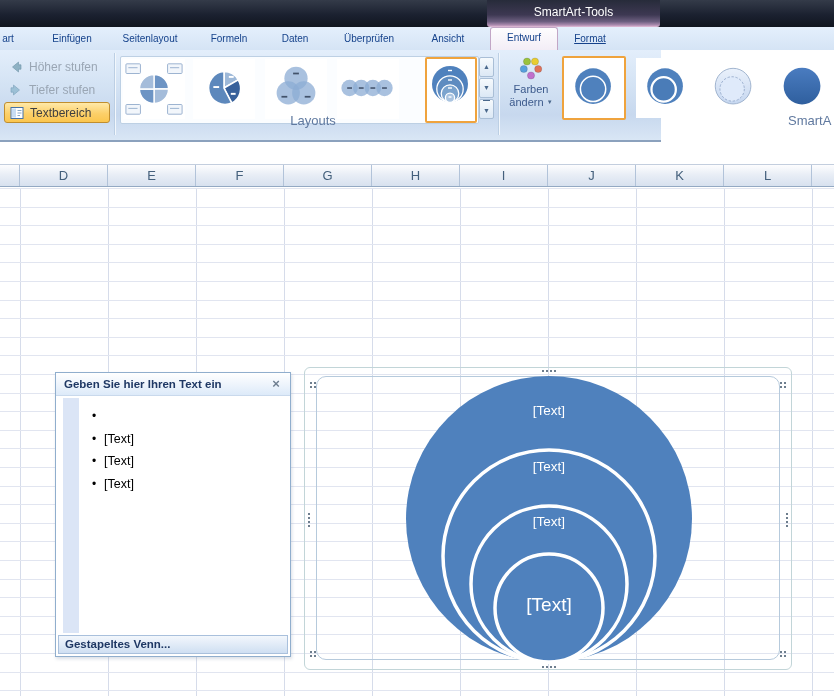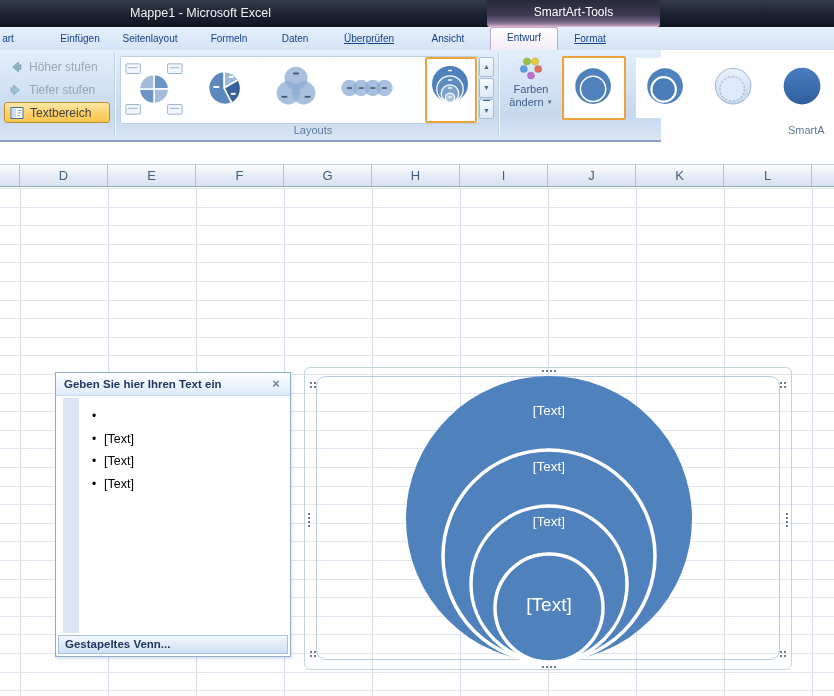--- a/index.html
+++ b/index.html
@@ -21,21 +21,21 @@
   .tab{position:absolute;top:0;height:23px;line-height:23px;text-align:center;
     font-size:10px;color:#15428b;cursor:default;}
   .tab.active{background:linear-gradient(#fefdfe,#f3edf6);border:1px solid #c2a6c6;border-bottom:none;
     border-radius:3px 3px 0 0;line-height:20px;box-sizing:border-box;}
 
   
   .ribbon{position:absolute;left:0;top:50px;width:661px;height:92px;box-sizing:border-box;
     background:linear-gradient(#e3eefb,#d4e3f4 38%,#c7d8ee 72%,#d9e6f5);
     border-bottom:2px solid #8ba1bd;}
   .vsep{position:absolute;top:3px;bottom:5px;width:0;border-left:1px solid #bccfe4;border-right:1px solid #f2f7fc;}
-  .glabel{position:absolute;bottom:4px;font-size:11px;color:#60799f;}
+  .glabel{position:absolute;bottom:12px;font-size:13px;color:#60799f;}
 
   .rbtn{position:absolute;left:4px;width:106px;height:21px;display:flex;align-items:center;gap:5px;
     padding:0 4px;font-size:12px;color:#3f3f3f;box-sizing:border-box;border-radius:3px;}
   .rbtn.disabled{color:#9aa6b4;}
   .rbtn.toggled{border:1px solid #c08e2e;background:linear-gradient(#ffe9a8,#fcd06a 55%,#fbc64e);}
 
   .gal{position:absolute;left:120px;top:6px;width:357px;height:66px;background:#fbfdff;
     border:1px solid #bdd0e4;border-radius:2px;}
   .thumb{position:absolute;top:2px;width:62px;height:60px;background:#fff;}
   .thumb.sel{top:0px;height:62px;border:2px solid #efa33d;border-radius:2px;background:#fff;}
@@ -89,33 +89,32 @@
     background-size:4px 4px;}
   .h4{width:15px;height:4px;}
   .v4{width:4px;height:15px;}
   .c22{width:8px;height:8px;}
   svg text{font-family:"Liberation Sans",sans-serif;}
 </style>
 </head>
 <body>
 
 <div class="titlebar">
-  <span class="window-title">Mappe1 - Microsoft Excel</span>
   <div class="ctx-block">
     <span>SmartArt-Tools</span>
   </div>
 </div>
 
 <div class="tabrow">
   <div class="tab" style="left:0;width:16px;">art</div>
-  <div class="tab" style="left:40px;width:80px;">Einfügen</div>
+  <div class="tab" style="left:32px;width:80px;">Einfügen</div>
   <div class="tab" style="left:106px;width:88px;">Seitenlayout</div>
   <div class="tab" style="left:196px;width:66px;">Formeln</div>
   <div class="tab" style="left:266px;width:58px;">Daten</div>
-  <div class="tab" style="left:328px;width:82px;text-decoration:underline;">Überprüfen</div>
+  <div class="tab" style="left:328px;width:82px;">Überprüfen</div>
   <div class="tab" style="left:414px;width:68px;">Ansicht</div>
   <div class="tab active" style="left:490px;width:68px;">Entwurf</div>
   <div class="tab" style="left:562px;width:56px;text-decoration:underline;">Format</div>
 </div>
 
 <div class="ribbon">
 
   <div class="rbtn disabled" style="top:6px;">
     <svg width="16" height="16" viewBox="0 0 16 16">
       <path d="M10.5 3 L4.5 8 L10.5 13 L10.5 10.2 L13 10.2 L13 5.8 L10.5 5.8 Z" fill="#8fb2c4" stroke="#6e94a8" stroke-width="0.6"></path>

